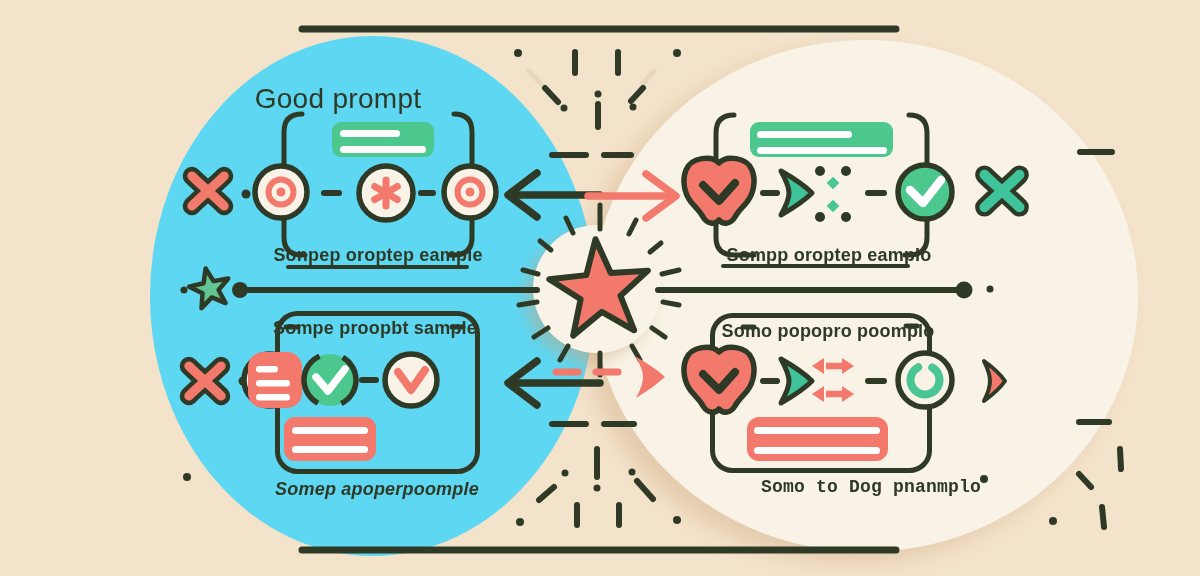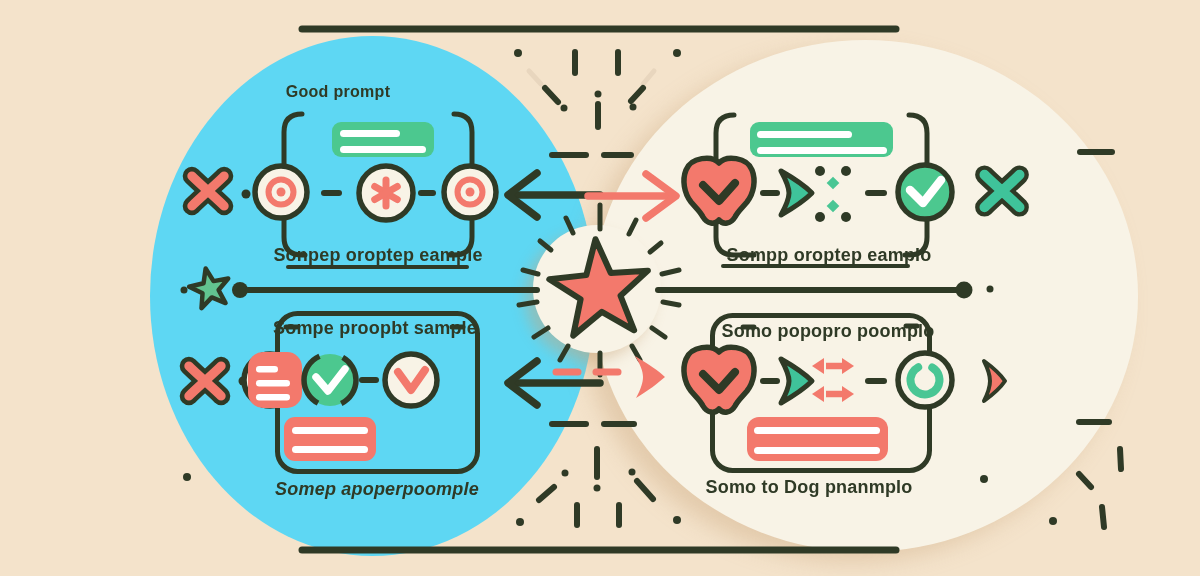--- a/index.html
+++ b/index.html
@@ -4,21 +4,21 @@
 <style>
   html,body{margin:0;padding:0;}
   body{font-family:"Liberation Sans", sans-serif;}
   .canvas{position:relative;width:1200px;height:576px;background:#f4e3cb;overflow:hidden;}
   .circle{position:absolute;border-radius:50%;}
   .blue{left:150px;top:36px;width:445px;height:520px;background:#5ed7f3;}
   .cream{left:593px;top:40px;width:545px;height:512px;background:#f8f3e6;box-shadow:-14px 10px 22px rgba(199,164,122,.38);}
   .blob{left:533px;top:225px;width:128px;height:128px;background:#f8f3e6;box-shadow:-8px 8px 14px rgba(199,164,122,.45);}
   svg.overlay{position:absolute;left:0;top:0;width:1200px;height:576px;}
   .txt{position:absolute;color:#2f3a26;white-space:nowrap;transform:translateX(-50%);text-align:center;}
-  .title{font-size:16px;font-weight:700;letter-spacing:.3px;}
+  .title{font-size:28px;font-weight:400;letter-spacing:.3px;}
   .caption{font-size:18px;font-weight:700;letter-spacing:.2px;}
 </style>
 </head>
 <body>
 
 <div class="canvas">
 
   <div class="circle blue"></div>
   <div class="circle cream"></div>
   <div class="circle blob"></div>
@@ -274,15 +274,15 @@
 
   <div class="txt title" style="left:338px;top:83px;">Good prompt</div>
 
   <div class="txt caption" style="left:378px;top:245px;">Sonpep oroptep eample</div>
   <div class="txt caption" style="left:829px;top:245px;">Sompp oroptep eamplo</div>
 
   <div class="txt caption" style="left:375px;top:318px;">Sompe proopbt sample</div>
   <div class="txt caption" style="left:828px;top:321px;">Somo popopro poomplo</div>
 
   <div class="txt caption" style="left:377px;top:479px;font-style:italic;">Somep apoperpoomple</div>
-  <div class="txt caption" style="left:809px;top:477px;">Somo to Dog pnanmplo</div>
+  <div class="txt caption" style="left:871px;top:477px;font-family:Liberation Mono, monospace;">Somo to Dog pnanmplo</div>
 
 </div>
 
 </body></html>

